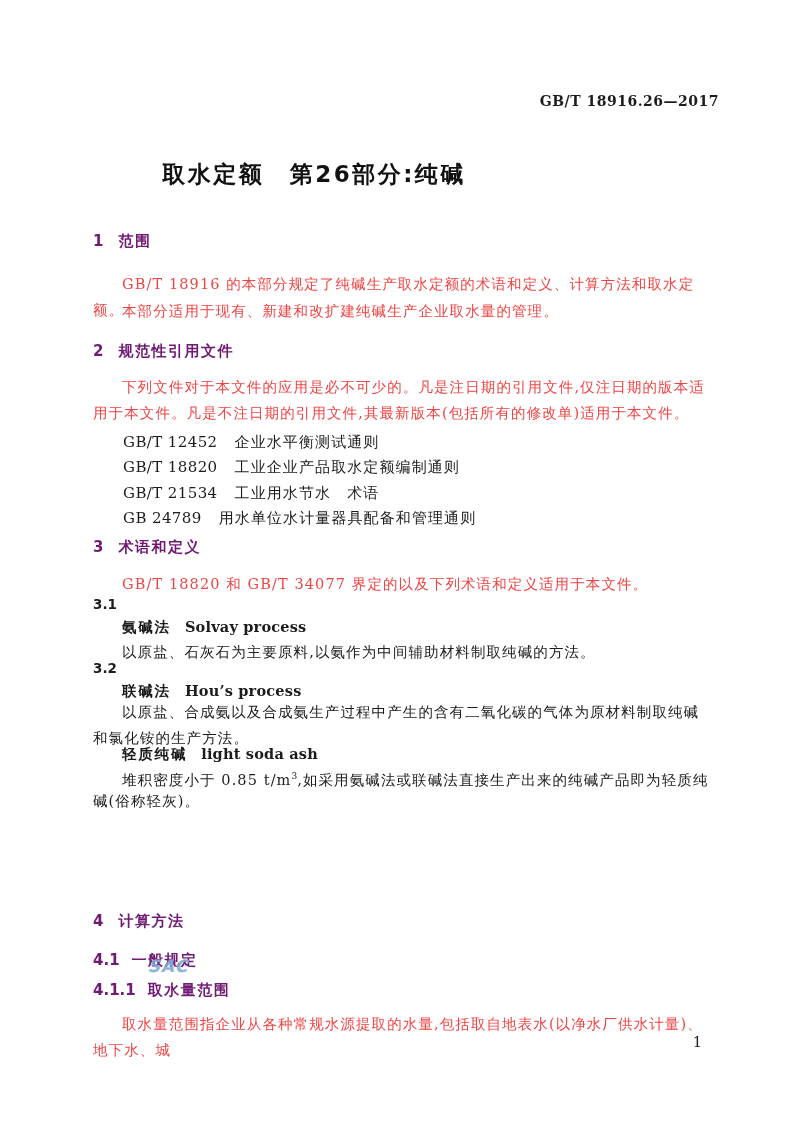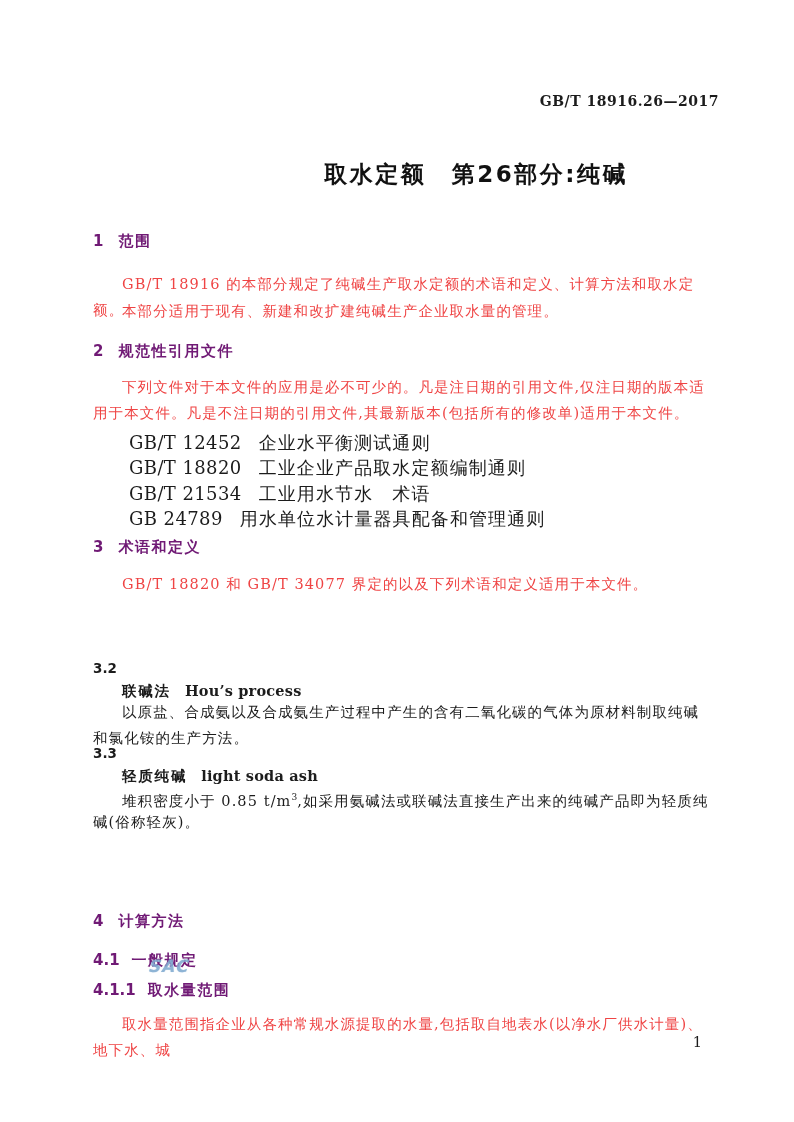--- a/index.html
+++ b/index.html
@@ -28,21 +28,21 @@
     letter-spacing: 0.5px;
     font-family: "DejaVu Serif", "Liberation Serif", serif;
   }
 
   
   .doc-title {
     top: 159px;
     left: 0;
     width: 628px;
     margin: 0;
-    text-align: right;
+    text-align: center;
     font-family: "DejaVu Sans", "Liberation Sans", sans-serif;
     font-weight: bold;
     font-size: 23px;
     letter-spacing: 2.5px;
     color: #111;
   }
 
   
   .sec-h {
     left: 93px;
@@ -66,21 +66,21 @@
     line-height: 26.3px;
     letter-spacing: 1.1px;
     color: #ef4444;
   }
   .ind { text-indent: 2em; }
 
   
   .refs {
     left: 93px;
     width: 620px;
-    font-size: 18px;
+    font-size: 15px;
     line-height: 25.3px;
     letter-spacing: 1.1px;
   }
   .ref-row { padding-left: 2em; }
   .ref-code { letter-spacing: 0.4px; }
   .ref-title { margin-left: 17px; }
 
   
   .term {
     left: 93px;
@@ -165,31 +165,37 @@
     <div class="ref-row">
       <span class="ref-code">GB 24789</span><span class="ref-title">用水单位水计量器具配备和管理通则</span>
     </div>
   </div>
 
   <div class="abs sec-h" style="top:537px">
     <span class="num">3</span><span>术语和定义</span>
   </div>
   <p class="abs body-p ind" style="top:571px">GB/T 18820 和 GB/T 34077 界定的以及下列术语和定义适用于本文件。</p>
 
+  <div class="abs term" style="top:594px">
+    <div class="term-num">3.1</div>
+    <div>
+      <span class="term-name-zh">氨碱法</span><span class="term-name-en">Solvay process</span>
+    </div>
+    <p class="term-def"><span>以原盐、石灰石为主要原料,以氨作为中间辅助材料制取纯碱的方法。</span><sup class="u3"></sup><span></span></p>
+  </div>
 
   <div class="abs term" style="top:658px">
     <div class="term-num">3.2</div>
     <div>
       <span class="term-name-zh">联碱法</span><span class="term-name-en">Hou’s process</span>
     </div>
     <p class="term-def"><span>以原盐、合成氨以及合成氨生产过程中产生的含有二氧化碳的气体为原材料制取纯碱和氯化铵的生产方法。</span><sup class="u3"></sup><span></span></p>
   </div>
 
   <div class="abs term" style="top:743px">
-    <div class="term-num">3.3</div>
     <div>
       <span class="term-name-zh">轻质纯碱</span><span class="term-name-en">light soda ash</span>
     </div>
     <p class="term-def"><span>堆积密度小于 0.85 t/m</span><sup class="u3">3</sup><span>,如采用氨碱法或联碱法直接生产出来的纯碱产品即为轻质纯碱(俗称轻灰)。</span></p>
   </div>
 
 
   <div class="abs sec-h" style="top:911px">
     <span class="num">4</span><span>计算方法</span>
   </div>

